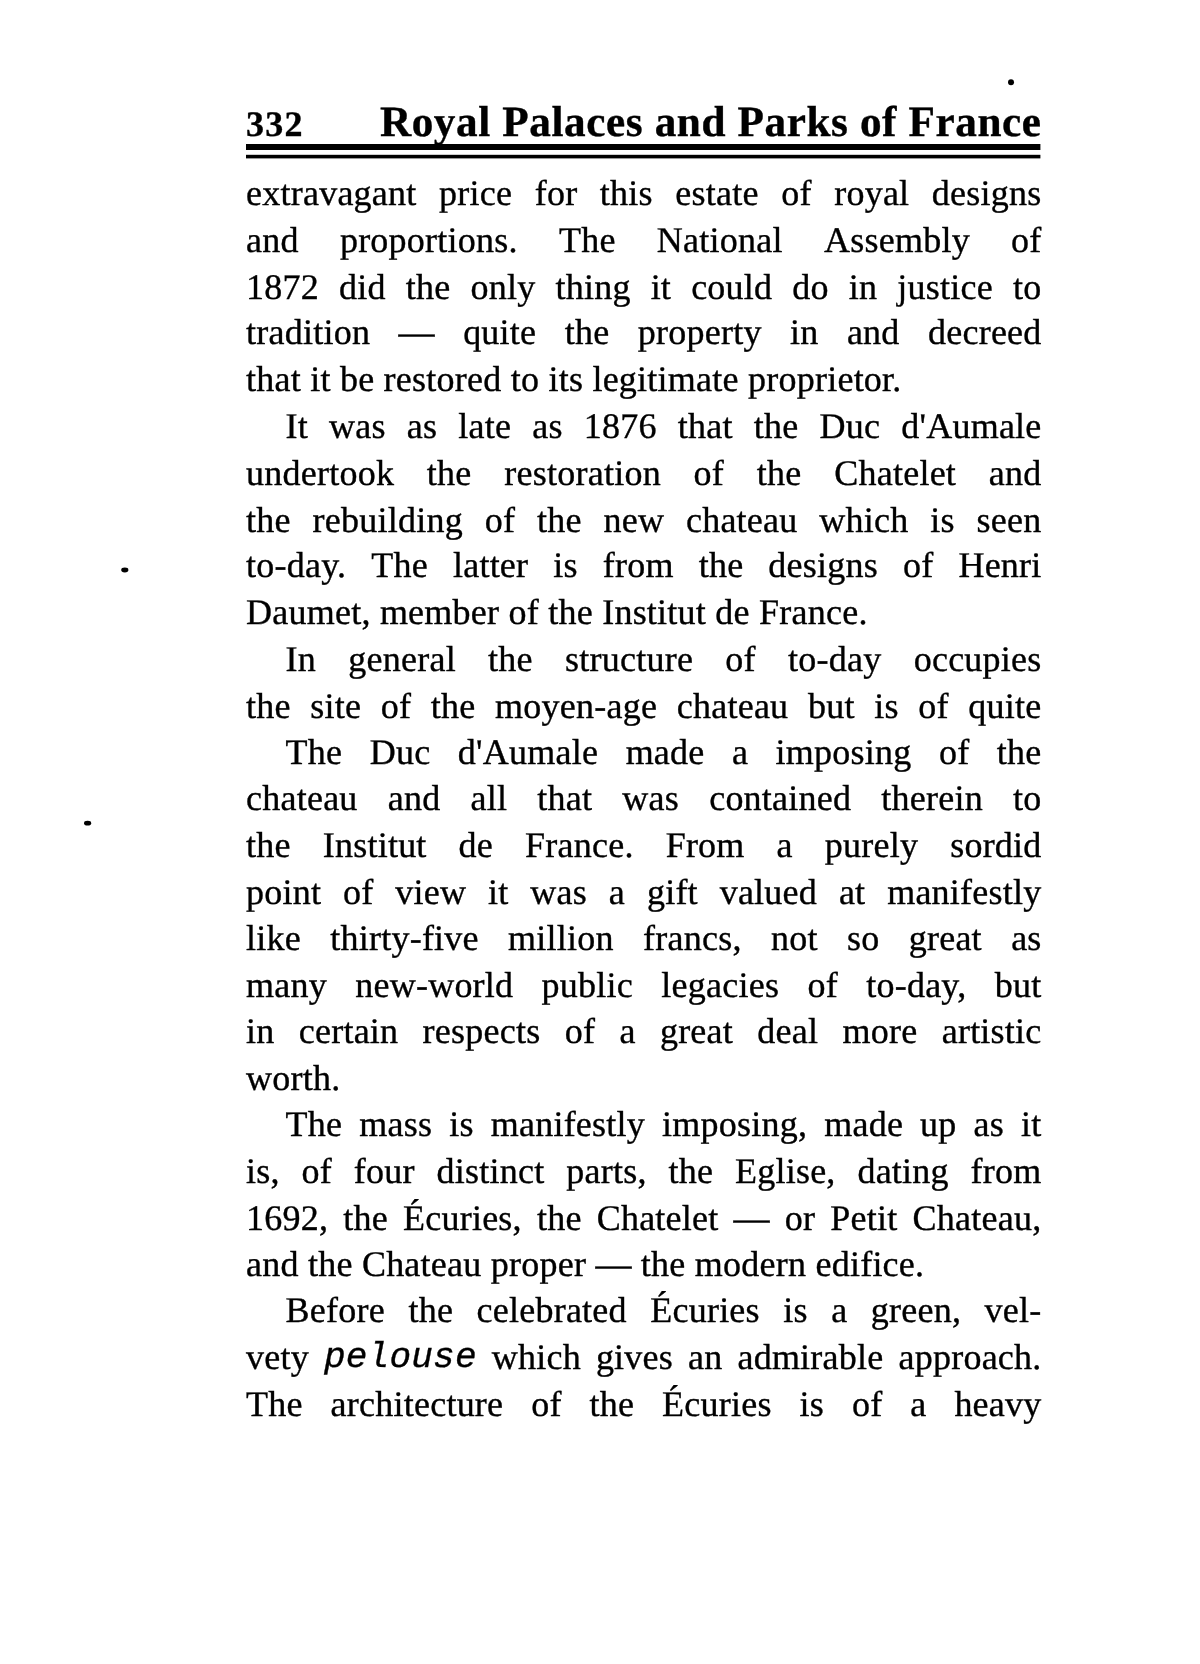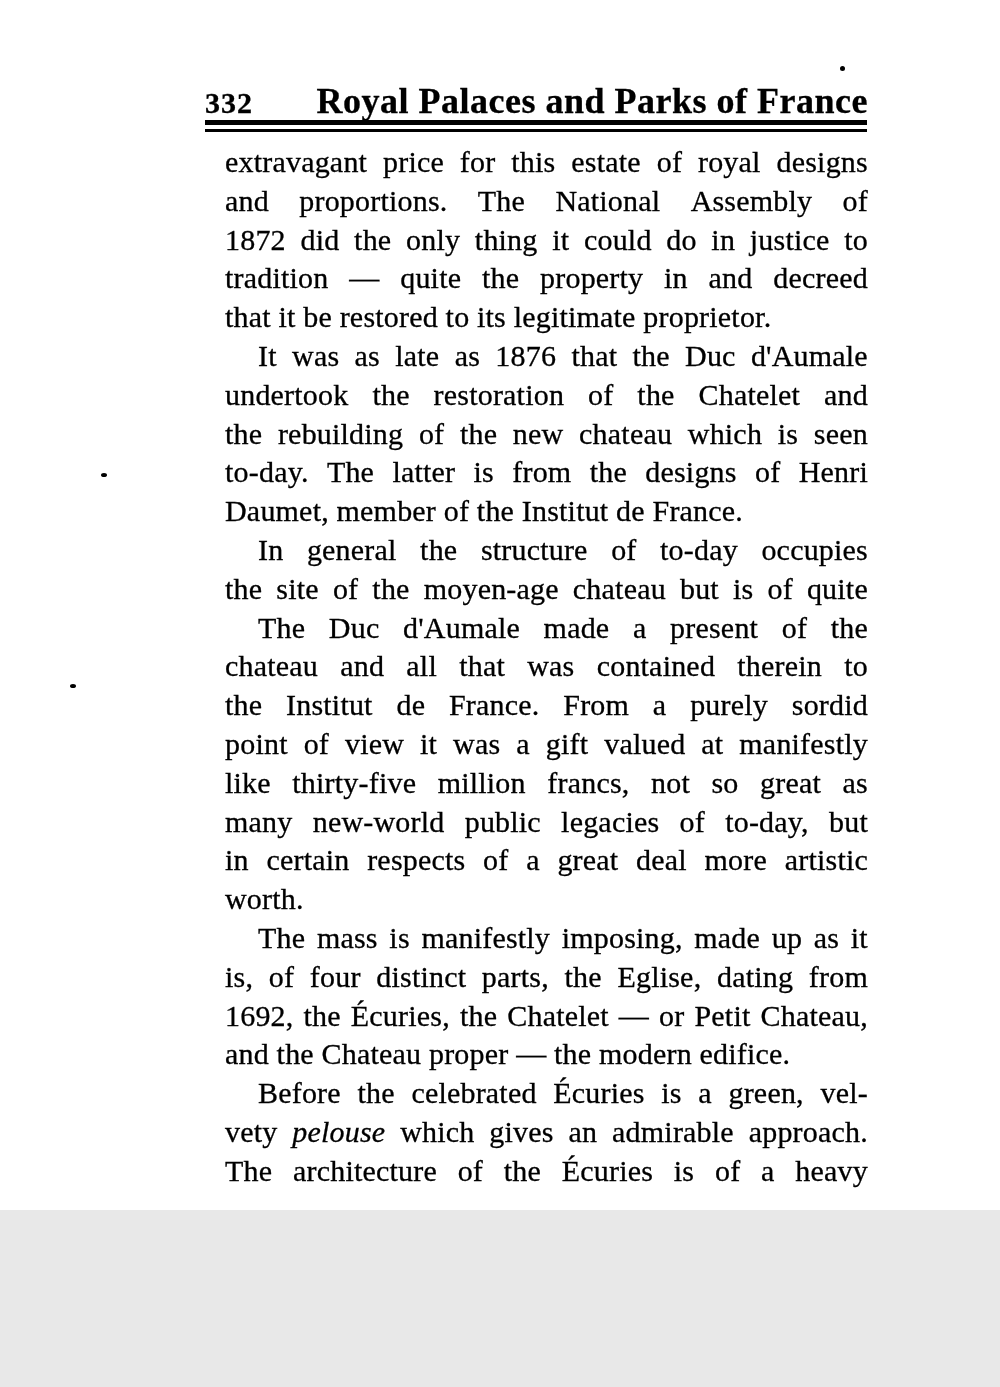--- a/index.html
+++ b/index.html
@@ -3,21 +3,21 @@
 <meta charset="utf-8">
 <style>
   html, body {
     margin: 0;
     padding: 0;
     background: #e8e8e8;
   }
   .page {
     position: relative;
     width: 1000px;
-    height: 1210px;
+    height: 1387px;
     background: #ffffff;
     color: #000000;
     font-family: "Liberation Serif", serif;
     overflow: hidden;
     -webkit-text-stroke: 0.3px currentColor;
   }
   .header {
     position: absolute;
     left: 205px;
     top: 80px;
@@ -54,32 +54,32 @@
     left: 205px;
     top: 143px;
     width: 663px;
     font-size: 30px;
     line-height: 38.8px;
     letter-spacing: 0.2px;
   }
   .line {
     height: 38.8px;
     white-space: pre;
-    margin-left: 20px;
   }
   .line.justify {
     display: flex;
     justify-content: space-between;
     white-space: normal;
   }
   .line.indent {
     padding-left: 33px;
   }
   .italic {
     font-style: italic;
+    font-family: Liberation Mono, monospace;
   }
   .speck {
     position: absolute;
     background: #000;
     border-radius: 50%;
   }
   .speck-1 { left: 840px; top: 66px;  width: 5px; height: 5px; }
   .speck-2 { left: 101px; top: 473px; width: 6px; height: 4px; }
   .speck-3 { left: 70px;  top: 684px; width: 6px; height: 4px; }
 </style>
@@ -202,21 +202,21 @@
         <span>is</span>
         <span>of</span>
         <span>quite</span>
       </div>
       <div class="line indent justify">
         <span>The</span>
         <span>Duc</span>
         <span>d'Aumale</span>
         <span>made</span>
         <span>a</span>
-        <span>present</span>
+        <span>imposing</span>
         <span>of</span>
         <span>the</span>
       </div>
       <div class="line justify">
         <span>chateau</span>
         <span>and</span>
         <span>all</span>
         <span>that</span>
         <span>was</span>
         <span>contained</span>

